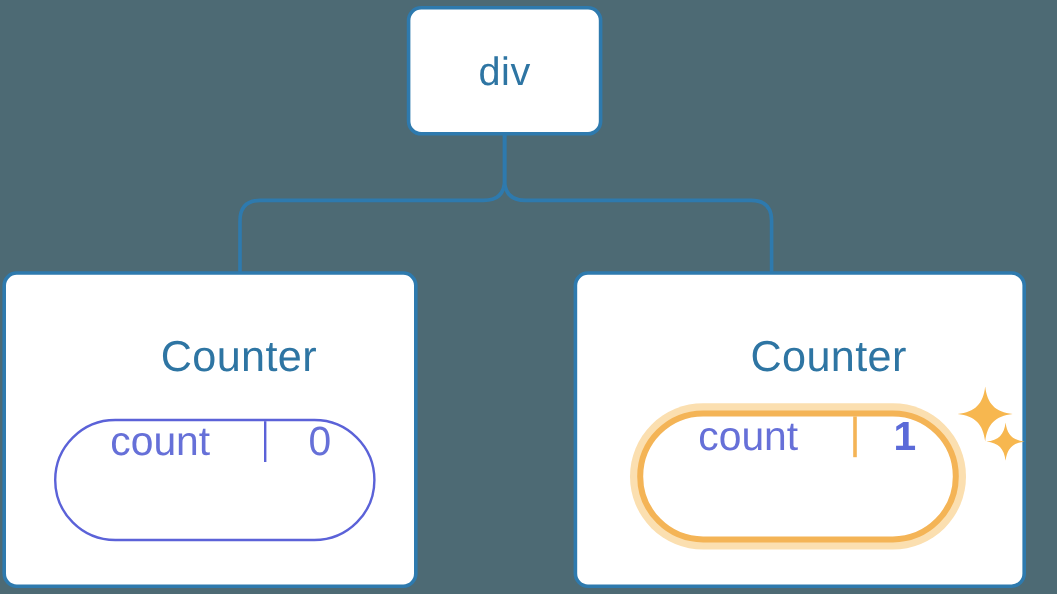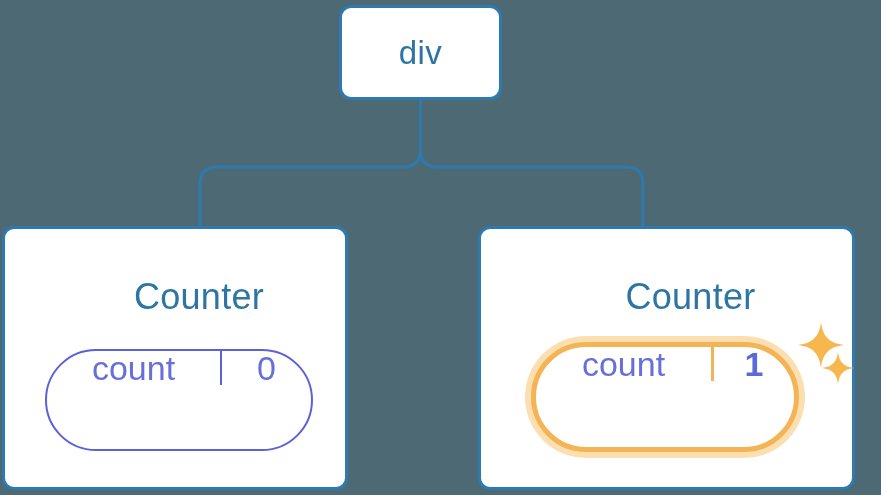--- a/index.html
+++ b/index.html
@@ -27,21 +27,21 @@
     width: 881px;
     height: 495px;
   }
 
   
   .root-node {
     position: absolute;
     left: 339px;
     top: 5px;
     width: 163px;
-    height: 95px;
+    height: 108px;
     background: #ffffff;
     border: 3px solid #2e7aae;
     border-radius: 12px;
     box-sizing: border-box;
     display: flex;
     align-items: center;
     justify-content: center;
     z-index: 3;
   }
   .root-label {

